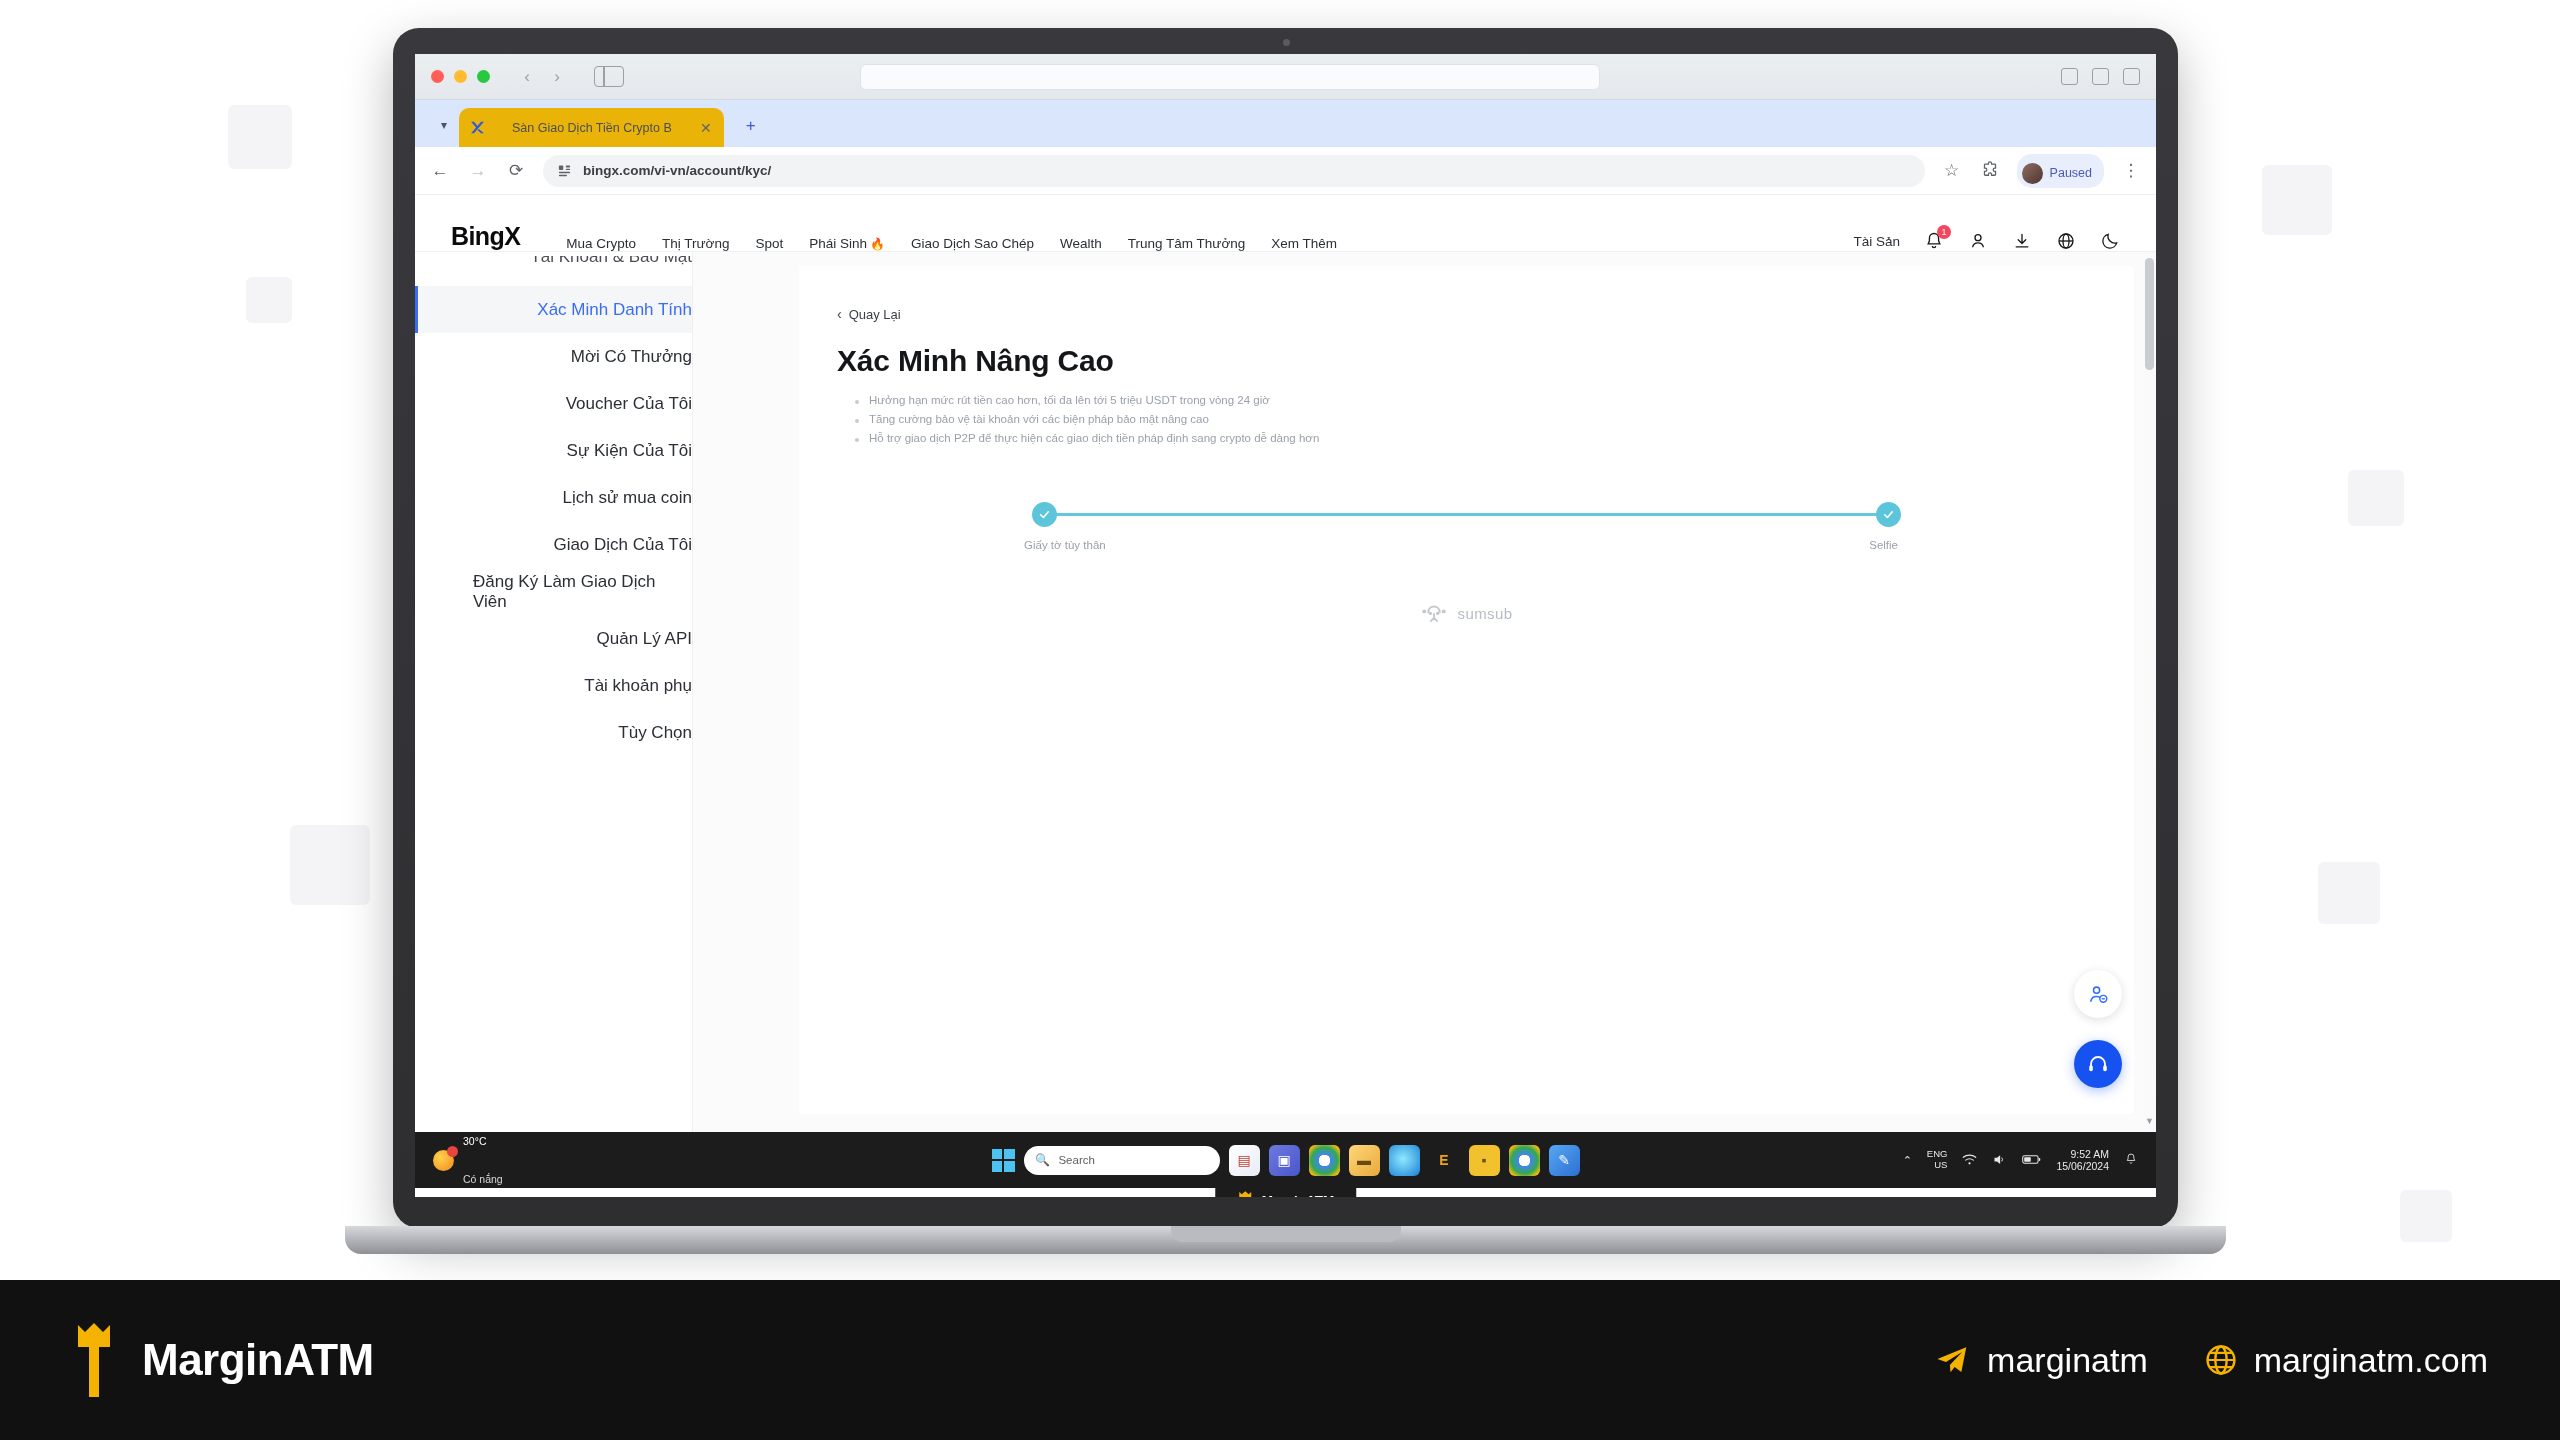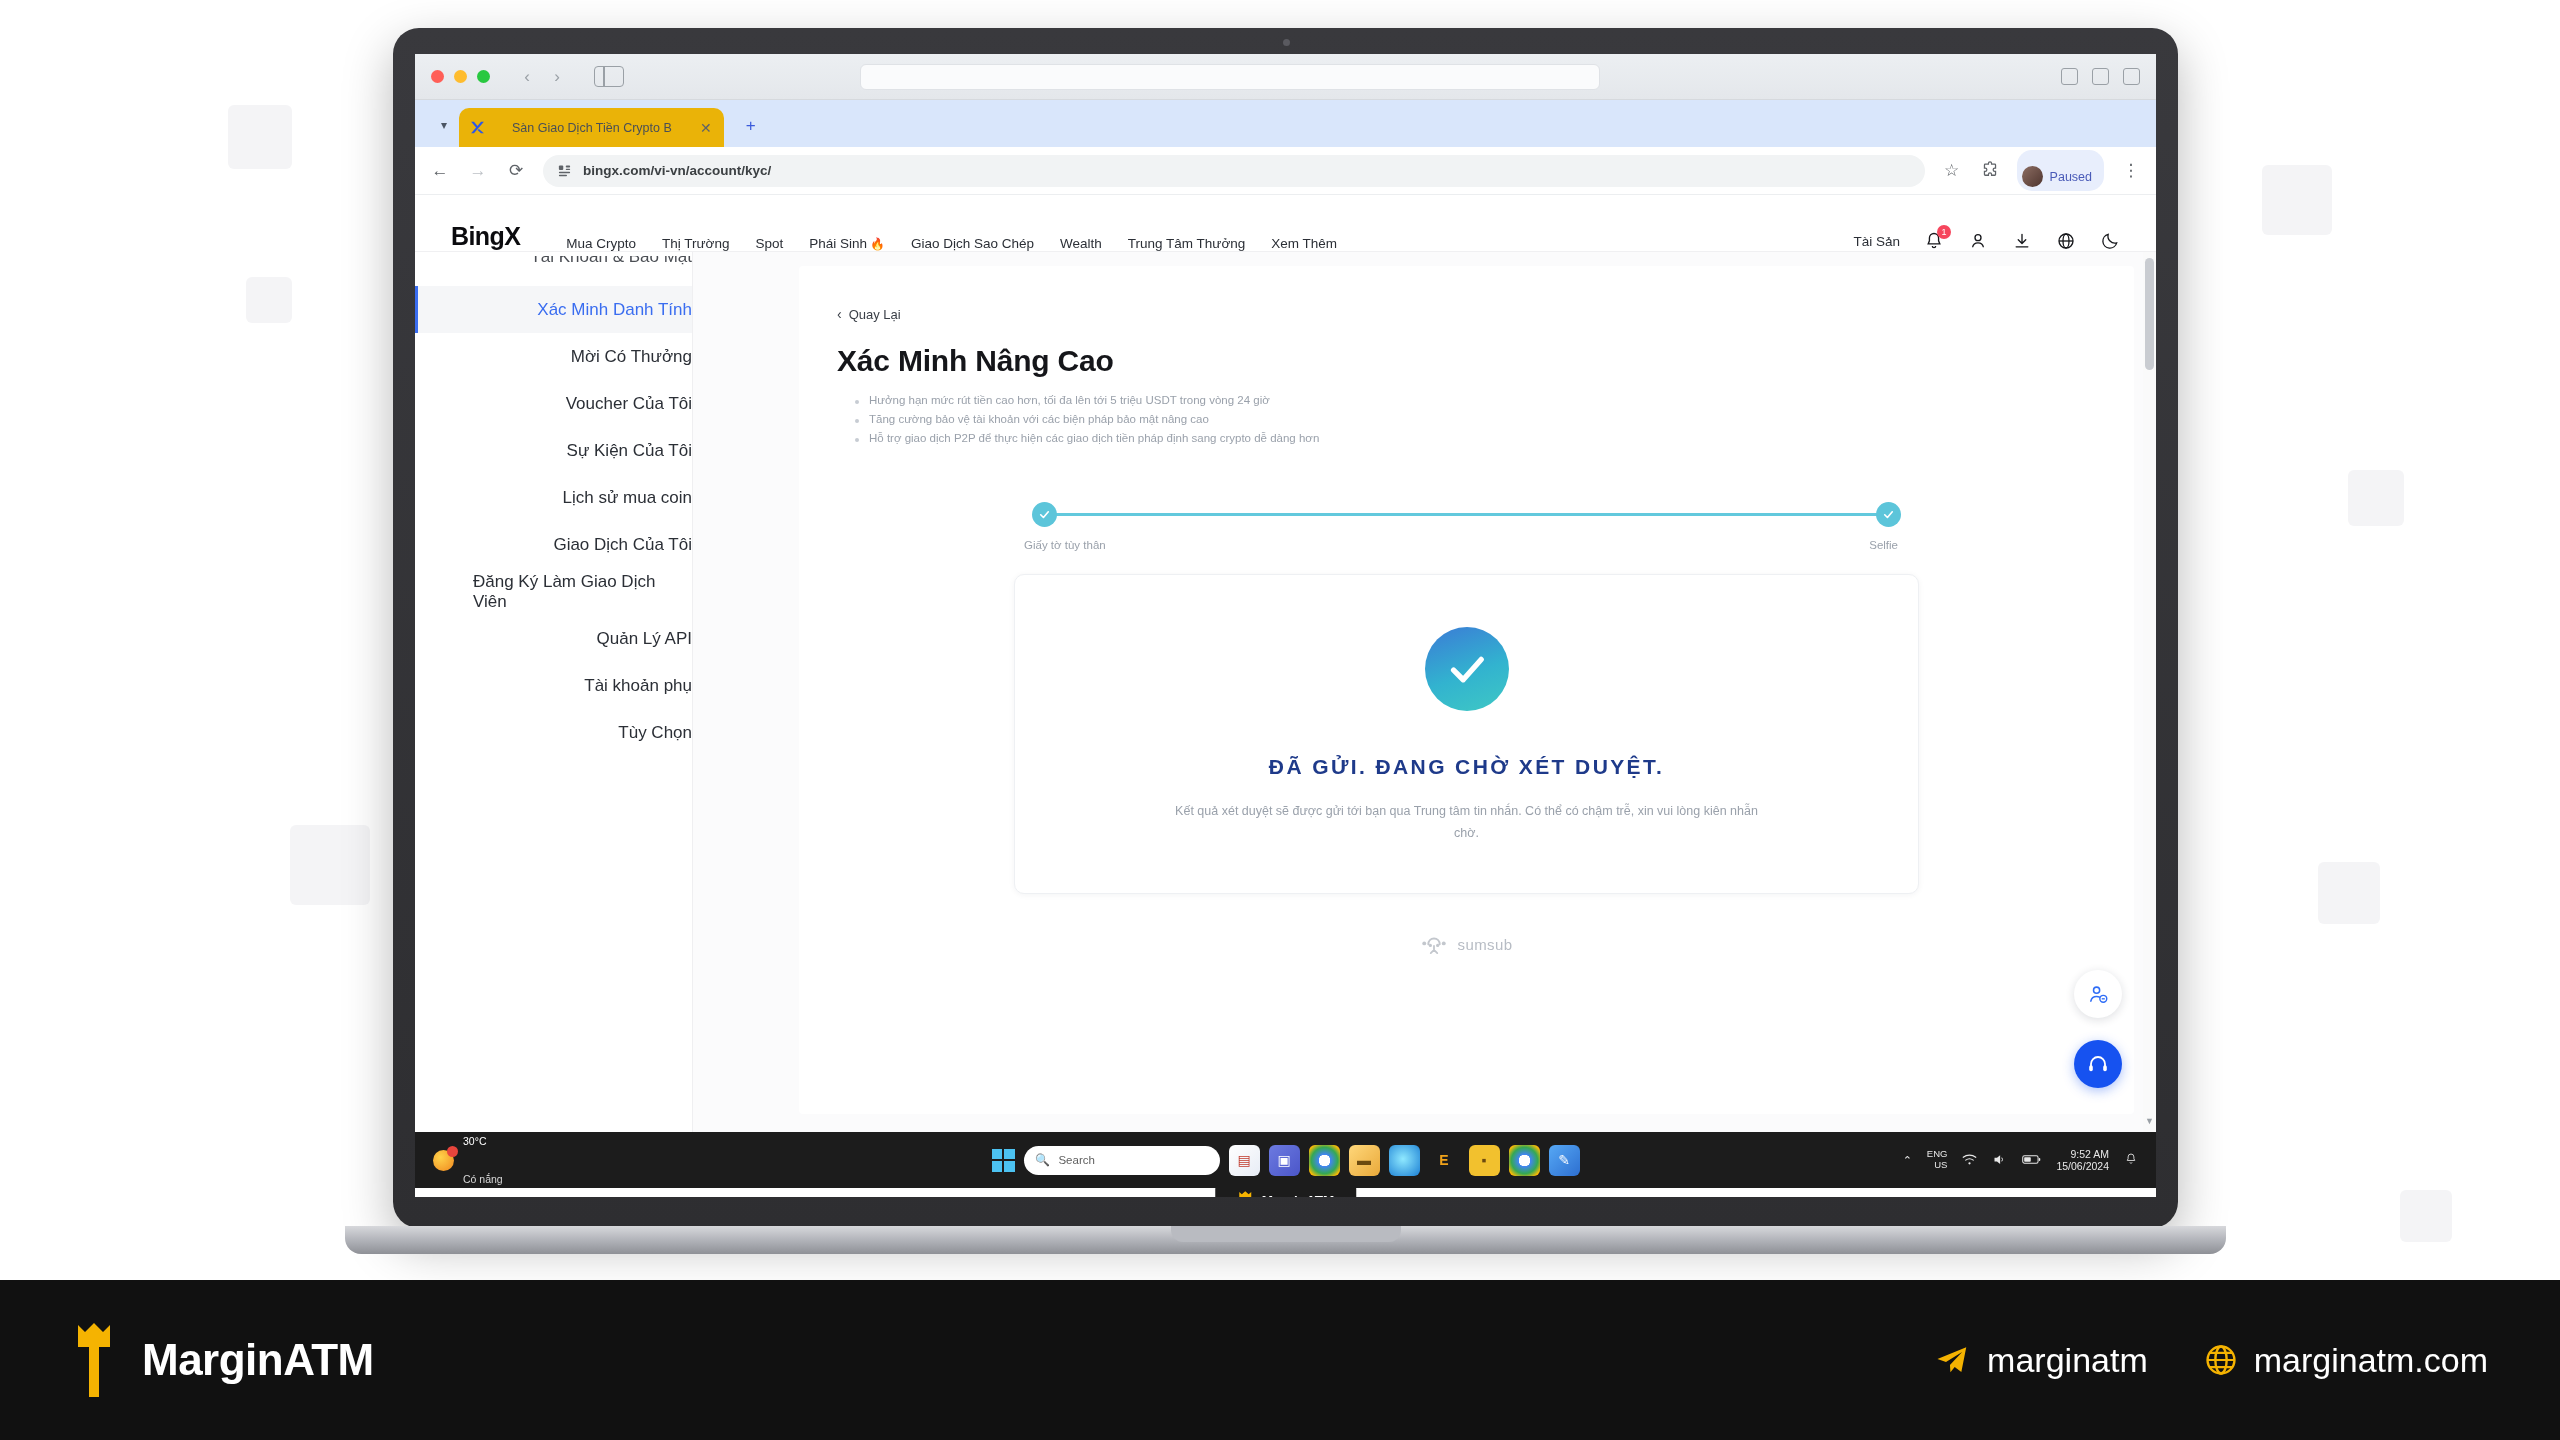--- a/index.html
+++ b/index.html
@@ -85,21 +85,21 @@
   .toolbar { height: 48px; background:#ffffff; display:flex; align-items:center; padding: 0 14px; gap: 16px;
      border-bottom:1px solid #eceef0;}
   .tb-icon { color:#5f6368; font-size:17px; width:22px; text-align:center; }
   .tb-icon.dim { color:#bdc1c6; }
   .omnibox {
     flex:1; height:32px; background:#f1f3f4; border-radius:17px; display:flex; align-items:center;
     padding: 0 14px; gap:11px;font-weight:bold;
   }
   .omni-url { font-size:13.5px; color:#3c4043; }
   .profile-chip { display:flex; align-items:center; gap:7px; background:#e8eefc; border-radius:15px;
-    padding: 16px 12px 4px 5px; }
+    padding: 9px 12px 4px 5px; }
   .avatar-sm { width:21px; height:21px; border-radius:50%;
     background:linear-gradient(135deg,#8d6e63,#4e342e); }
   .chip-label { font-size:12.5px; color:#4a5bb8; }
 
   
   .site-header { height:57px; background:#fff; display:flex; align-items:flex-end; padding:0 36px;
      border-bottom:1px solid #f0f0f2; }
   .brand { font-size:25px; font-weight:800; letter-spacing:-.6px; color:#0b0b0e; }
   .nav { display:flex; align-items:center; gap:26px; margin-left:46px; }
   .nav a { font-size:13.5px; color:#2b2f36; text-decoration:none; white-space:nowrap; display:flex;
@@ -392,29 +392,20 @@
               </div>
               <div class="step-node right">
                 <svg width="13" height="13" viewBox="0 0 24 24">
                     <path d="M5 12.5 10 17.5 19 7" fill="none" stroke="#fff" stroke-width="3" stroke-linecap="round" stroke-linejoin="round"></path>
                   </svg>
               </div>
               <div class="step-lbl left">Giấy tờ tùy thân</div>
               <div class="step-lbl right">Selfie</div>
             </div>
 
-            <div class="result">
-              <div class="check-circle">
-                <svg viewBox="0 0 24 24">
-                    <path d="M5 12.6 10 17.6 19.4 7" fill="none" stroke="#fff" stroke-width="2.8" stroke-linecap="round" stroke-linejoin="round"></path>
-                  </svg>
-              </div>
-              <div class="result-title">ĐÃ GỬI. ĐANG CHỜ XÉT DUYỆT.</div>
-              <div class="result-sub">Kết quả xét duyệt sẽ được gửi tới bạn qua Trung tâm tin nhắn. Có thể có chậm trễ, xin vui lòng kiên nhẫn chờ.</div>
-            </div>
 
             <div class="sumsub">
               <svg width="26" height="22" viewBox="0 0 32 26">
                 <path d="M9 12c0-4 3-7 7-7s7 3 7 7" fill="none" stroke="#c3c7cd" stroke-width="2.4" stroke-linecap="round"></path>
                 <circle cx="4" cy="11" r="2.4" fill="#c3c7cd"></circle>
                   <circle cx="28" cy="11" r="2.4" fill="#c3c7cd"></circle>
                 <circle cx="11.5" cy="13.5" r="2" fill="#c3c7cd"></circle>
                   <circle cx="20.5" cy="13.5" r="2" fill="#c3c7cd"></circle>
                 <path d="M16 14v5M16 19l-4 4M16 19l4 4" stroke="#c3c7cd" stroke-width="2.2" fill="none" stroke-linecap="round"></path>
               </svg>

